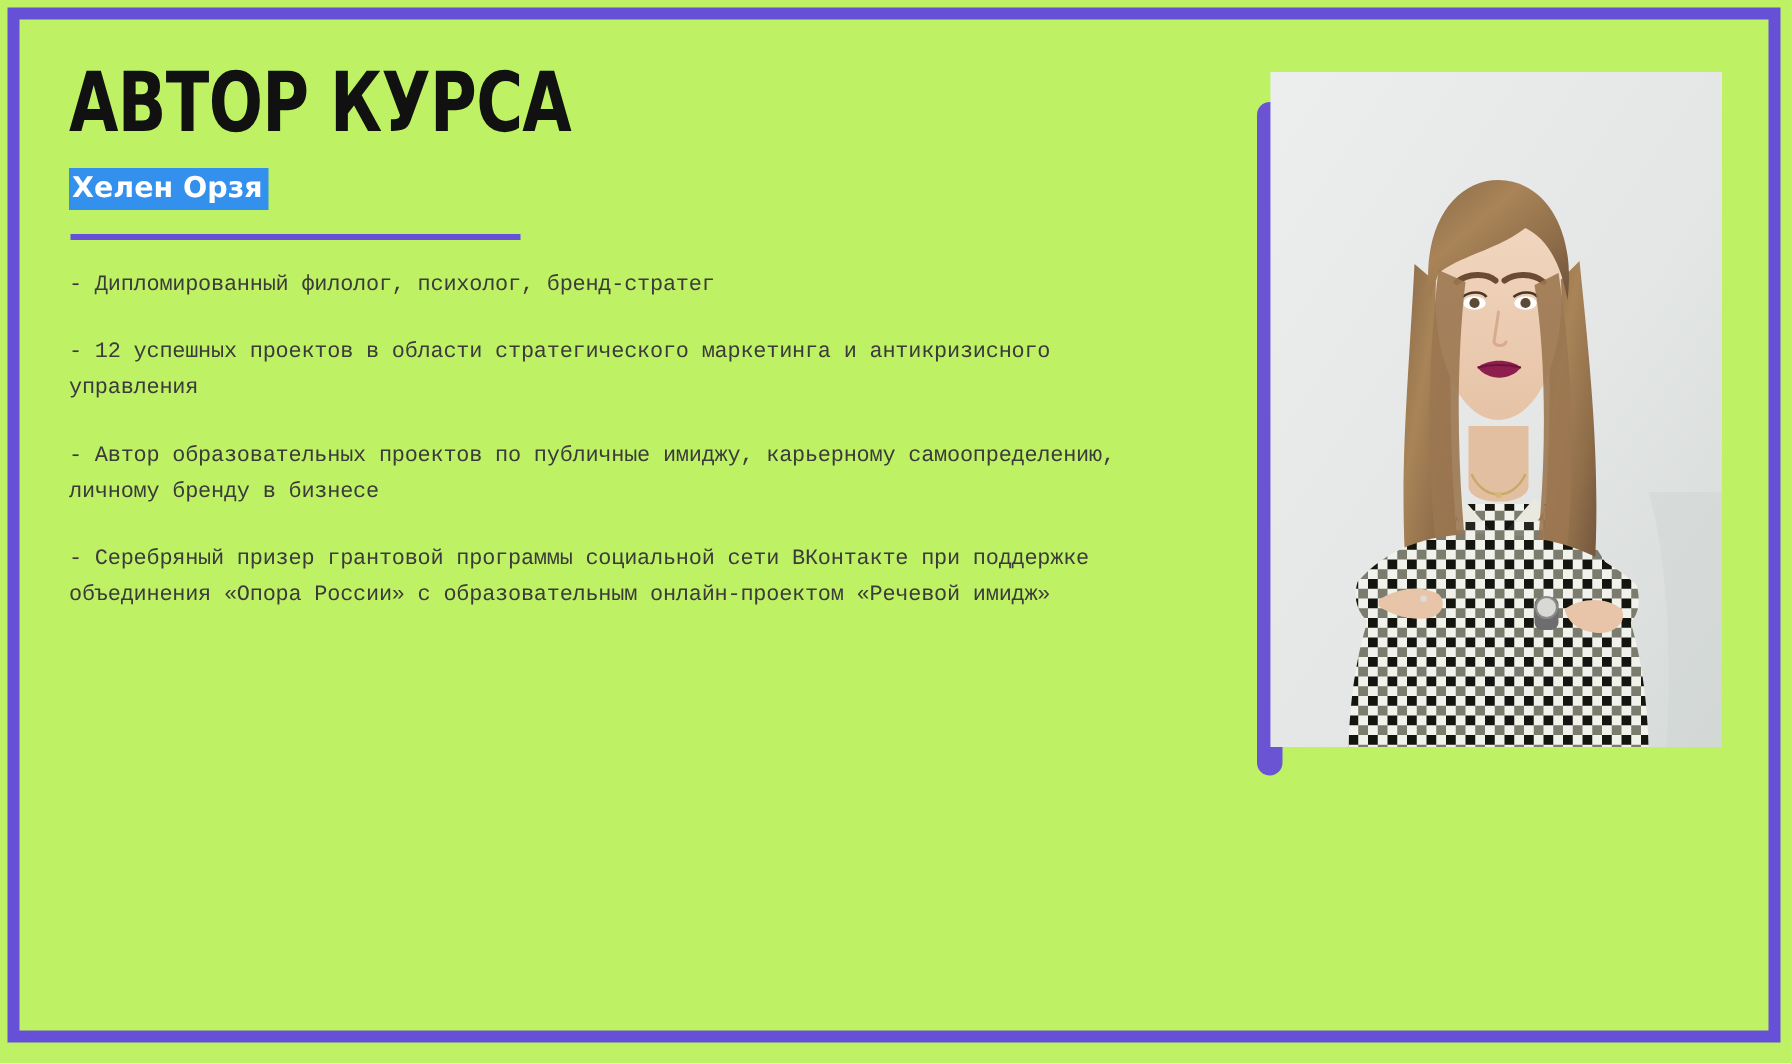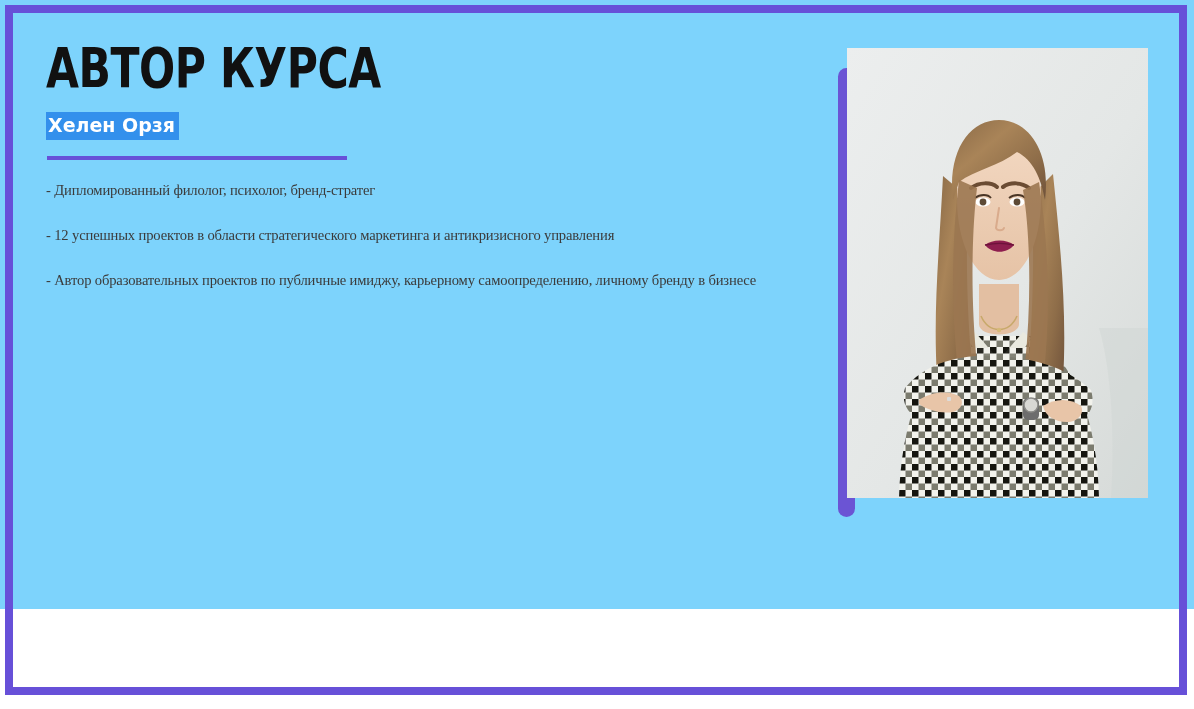--- a/index.html
+++ b/index.html
@@ -11,22 +11,22 @@
     width: 1194px;
     height: 709px;
     overflow: hidden;
     font-family: "DejaVu Sans", "Liberation Sans", sans-serif;
   }
 
   
   .slide {
     position: relative;
     width: 1194px;
-    height: 609px;
-    background: #7dd3fc;
+    height: 709px;
+    background: #bef264;
     box-sizing: border-box;
   }
   .slide-border {
     position: absolute;
     left: 5px;
     top: 5px;
     width: 1182px;
     height: 690px;
     border: 8px solid #6750d8;
     box-sizing: border-box;
@@ -87,21 +87,21 @@
     height: 4px;
     background: #6750d8;
   }
 
   .bullets {
     list-style: none;
     margin: 0;
     padding: 0;
   }
   .bullet {
-    font-family: Liberation Serif, serif;
+    font-family: Liberation Mono, monospace;
     font-weight: 400;
     font-size: 14.6px;
     line-height: 24px;
     color: #3b3b3b;
     margin: 0 0 21px 0;
     width: 735px;
     letter-spacing: -0.15px;
   }
   .bullet:last-child { margin-bottom: 0; }
 
@@ -148,20 +148,21 @@
       <span class="author-name">Хелен Орзя</span>
     </div>
 
 
     <div class="divider"></div>
 
     <ul class="bullets">
       <li class="bullet">- Дипломированный филолог, психолог, бренд-стратег</li>
       <li class="bullet">- 12 успешных проектов в области стратегического маркетинга и антикризисного управления</li>
       <li class="bullet">- Автор образовательных проектов по публичные имиджу, карьерному самоопределению, личному бренду в бизнесе</li>
+      <li class="bullet">- Серебряный призер грантовой программы социальной сети ВКонтакте при поддержке объединения «Опора России» с образовательным онлайн-проектом «Речевой имидж»</li>
     </ul>
 
   </div>
 
   <div class="photo-block">
     <div class="accent-bar"></div>
 
     <div class="photo">
       <svg width="301" height="450" viewBox="0 0 301 450" role="img">
         <title>Портрет автора курса: женщина со сложенными руками в черно-белом клетчатом пиджаке</title>

